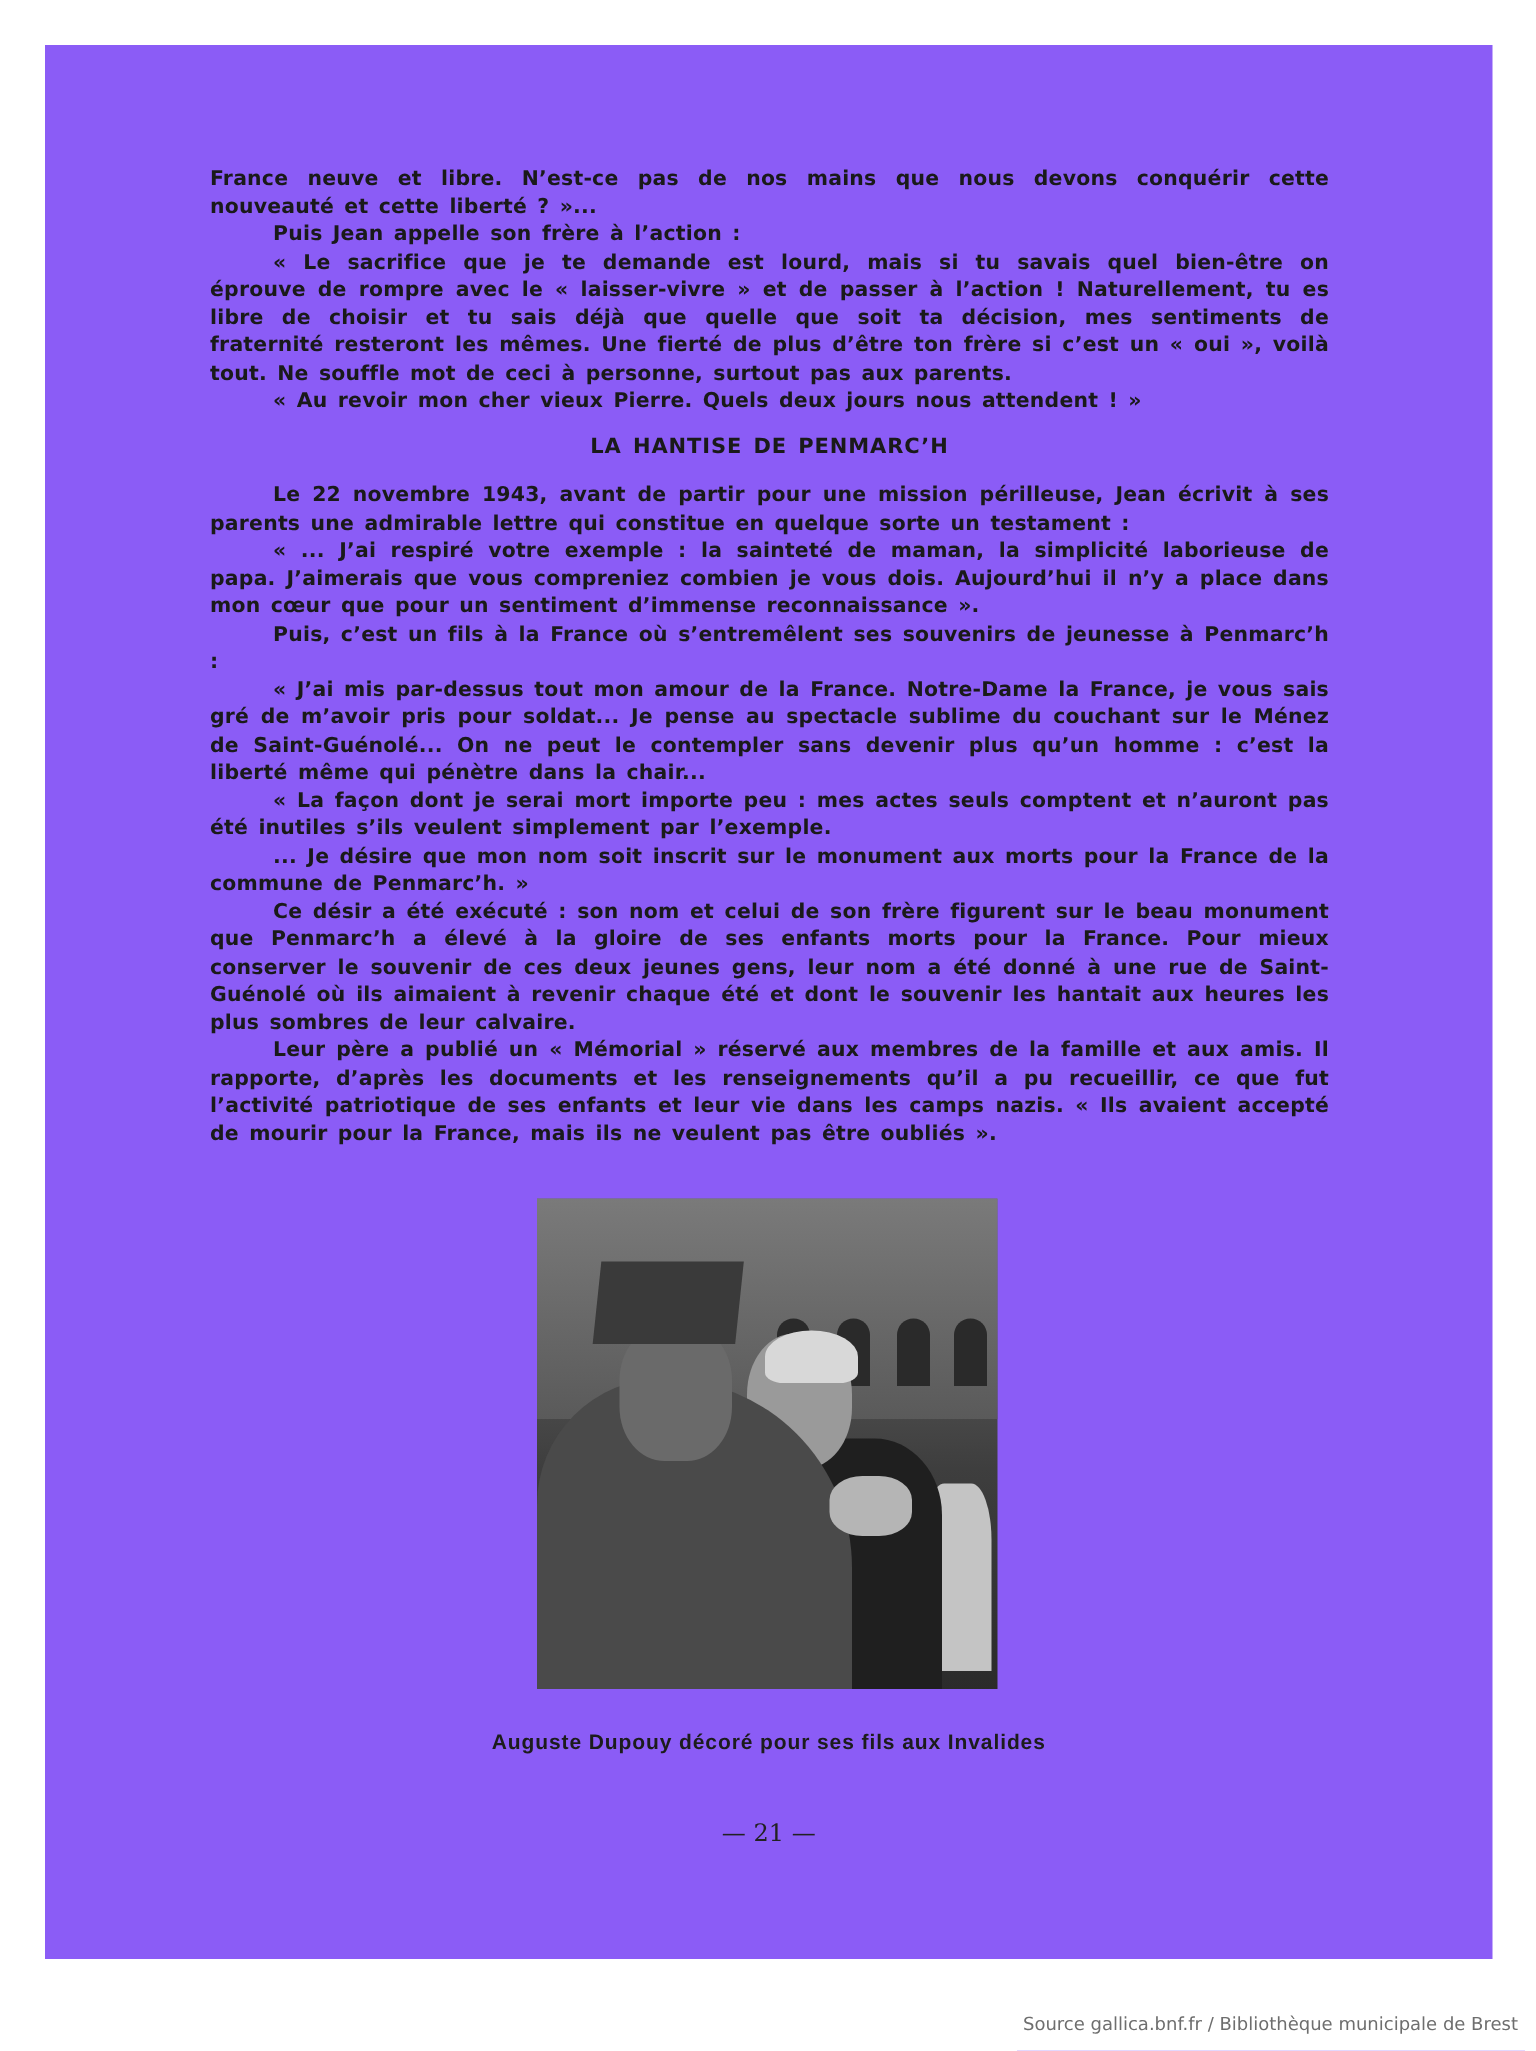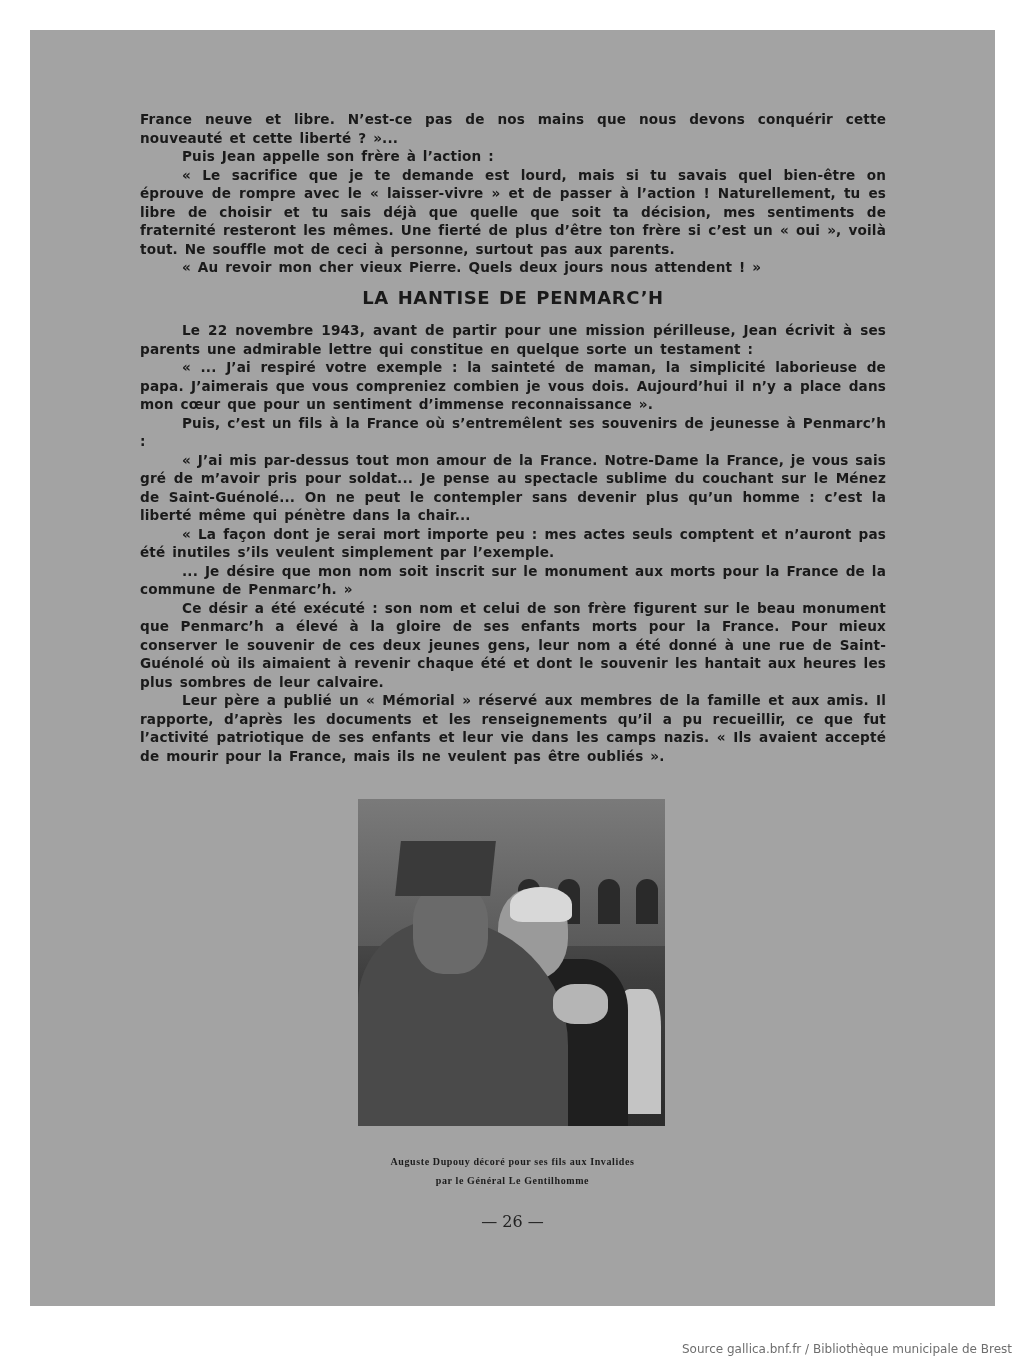--- a/index.html
+++ b/index.html
@@ -1,30 +1,30 @@
 <!DOCTYPE html>
 <html><head>
   <meta charset="utf-8">
   <style>
     html, body { margin: 0; padding: 0; background: #ffffff; }
     body { width: 1024px; height: 1367px; position: relative; overflow: hidden; }
     .page {
       position: absolute; left: 30px; top: 30px; width: 965px; height: 1276px;
-      background: #a3a3a3;
+      background: #8b5cf6;
     }
     .text-block {
       position: absolute; left: 110px; top: 80px; width: 746px;
       font-family: "DejaVu Sans", sans-serif; font-weight: bold; font-size: 13.6px;
       line-height: 18.5px; color: #1a1a1a; letter-spacing: 0.15px; word-spacing: 2px;
     }
     .text-block p { margin: 0; text-align: justify; text-align-last: left; }
     .text-block p.indent { text-indent: 42px; }
     .heading {
       text-align: center !important; text-align-last: center !important;
-      font-size: 18px; letter-spacing: 0.6px; margin: 12px 0 14px 0 !important;
+      font-size: 14px; letter-spacing: 0.6px; margin: 12px 0 14px 0 !important;
     }
     .photo {
       position: absolute; left: 328px; top: 769px; width: 307px; height: 327px;
       background: linear-gradient(180deg, #6b6b6b 0%, #585858 25%, #3e3e3e 55%, #2b2b2b 100%);
       overflow: hidden;
     }
     .photo .bldg { position: absolute; left: 0; top: 0; width: 100%; height: 45%;
       background: linear-gradient(180deg, #7a7a7a, #5a5a5a); }
     .photo .win { position: absolute; width: 22px; height: 45px; background: #2a2a2a; border-radius: 11px 11px 0 0; top: 80px; }
     .photo .general { position: absolute; left: 0; top: 120px; width: 210px; height: 210px;
@@ -32,21 +32,21 @@
     .photo .kepi { position: absolute; left: 40px; top: 42px; width: 95px; height: 55px; background: #3a3a3a; transform: skewX(-6deg); }
     .photo .gen-head { position: absolute; left: 55px; top: 85px; width: 75px; height: 90px; background: #6a6a6a; border-radius: 40%; }
     .photo .old-head { position: absolute; left: 140px; top: 90px; width: 70px; height: 90px; background: #9a9a9a; border-radius: 45%; }
     .photo .old-hair { position: absolute; left: 152px; top: 88px; width: 62px; height: 35px; background: #d8d8d8; border-radius: 50% 50% 20% 20%; }
     .photo .old-body { position: absolute; left: 120px; top: 160px; width: 150px; height: 170px; background: #1f1f1f; border-radius: 30% 30% 0 0; }
     .photo .hand { position: absolute; left: 195px; top: 185px; width: 55px; height: 40px; background: #b5b5b5; border-radius: 40%; }
     .photo .coat { position: absolute; left: 258px; top: 190px; width: 45px; height: 125px; background: #c4c4c4; border-radius: 30% 30% 0 0; }
     .photo .woman { position: absolute; left: 108px; top: 140px; width: 40px; height: 50px; background: #8a8a8a; border-radius: 45%; }
     .caption {
       position: absolute; left: 0; width: 965px; text-align: center;
-      font-family: Liberation Serif, serif; font-weight: bold; font-size: 10px;
+      font-family: Liberation Sans, sans-serif; font-weight: bold; font-size: 14px;
       letter-spacing: 0.6px; color: #1c1c1c; line-height: 19px;
     }
     .caption.c1 { top: 1122px; }
     .caption.c2 { top: 1141px; }
     .page-number {
       position: absolute; left: 0; width: 965px; top: 1182px; text-align: center;
       font-family: "DejaVu Serif", serif; font-size: 16px; color: #222;
     }
     .source {
       position: absolute; right: 12px; top: 1342px;
@@ -84,17 +84,16 @@
     <div class="old-body"></div>
     <div class="old-head"></div>
     <div class="old-hair"></div>
     <div class="general"></div>
     <div class="gen-head"></div>
     <div class="kepi"></div>
     <div class="hand"></div>
   </div>
 
   <div class="caption c1">Auguste Dupouy décoré pour ses fils aux Invalides</div>
-  <div class="caption c2">par le Général Le Gentilhomme</div>
-  <div class="page-number">— 26 —</div>
+  <div class="page-number">— 21 —</div>
 </div>
 
 <div class="source">Source gallica.bnf.fr / Bibliothèque municipale de Brest</div>
 
 </body></html>

